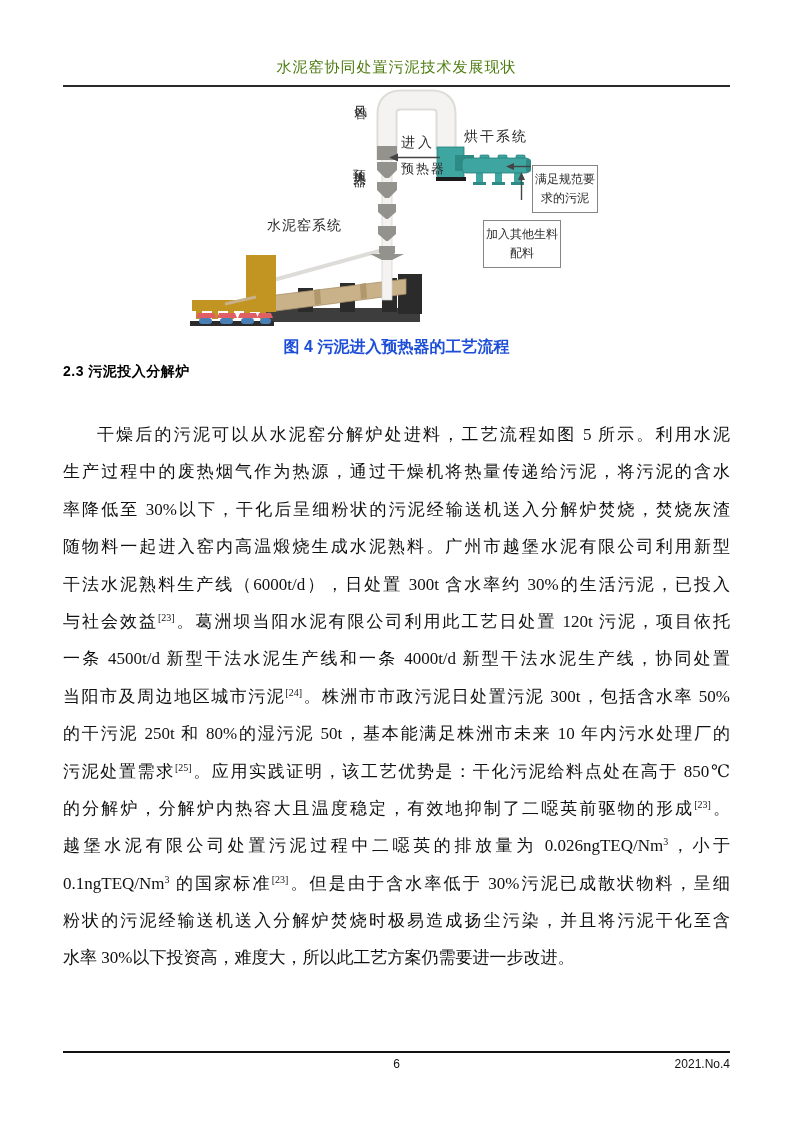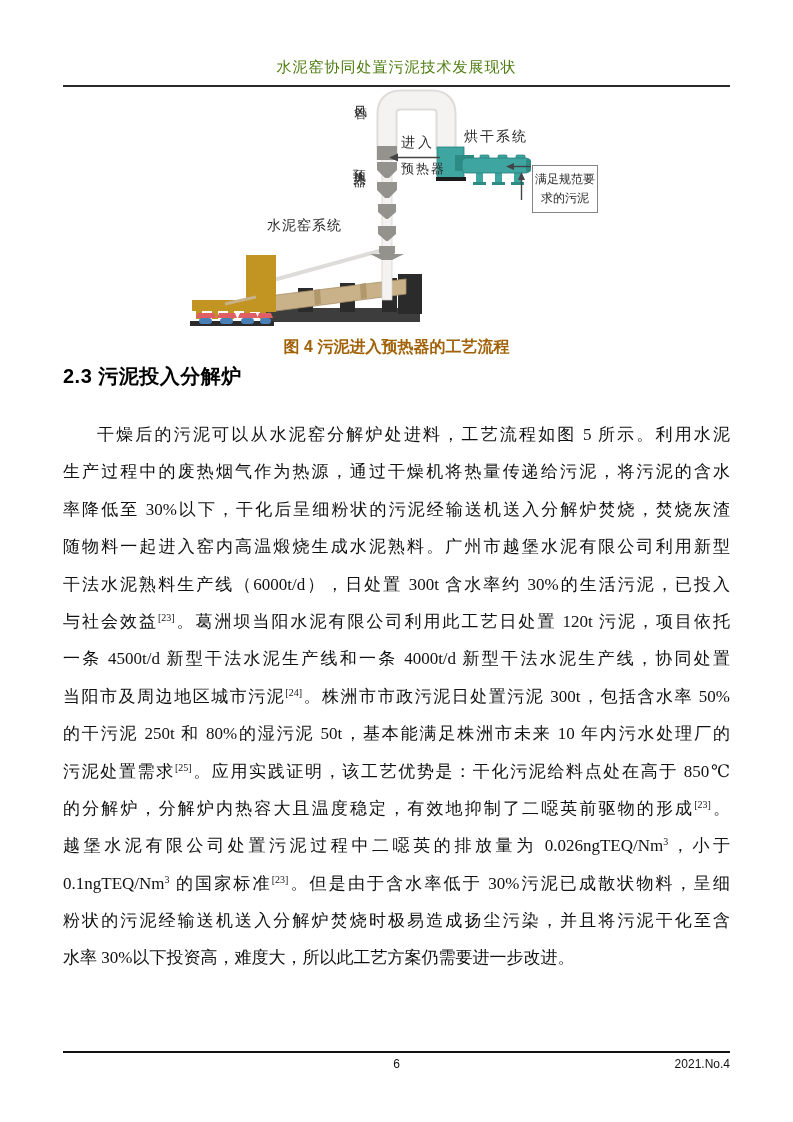--- a/index.html
+++ b/index.html
@@ -32,27 +32,27 @@
     position:absolute;border:1px solid #858585;background:#fff;
     font-size:12px;line-height:1.6;text-align:center;color:#2b2b2b;
     font-family:"Liberation Serif","DejaVu Serif",serif;
     margin-top:20px;
   }
   .box-qualified{left:532px;top:57px;width:62px;padding:4px 1px;}
   .box-material{left:483px;top:112px;width:74px;padding:4px 1px;}
   .figure-caption{
     position:absolute;top:337px;left:0;width:793px;text-align:center;
     font-family:"Liberation Sans","DejaVu Sans",sans-serif;
-    font-weight:bold;font-size:16px;color:#a16207;
+    font-weight:bold;font-size:16px;color:#1d4ed8;
   }
   
   .section-heading{
     position:absolute;top:363px;left:63px;margin:0;
     font-family:"Liberation Sans","DejaVu Sans",sans-serif;
-    font-weight:bold;font-size:20px;color:#000;letter-spacing:0.5px;
+    font-weight:bold;font-size:14px;color:#000;letter-spacing:0.5px;
   }
   
   .paragraph{position:absolute;top:416px;left:63px;width:667px;}
   .body-line{
     height:37.4px;line-height:37.4px;font-size:17px;color:#111;
     text-align:justify;text-align-last:justify;white-space:nowrap0;
   }
   .body-line:first-child{text-indent:2em;}
   .body-line:last-child{text-align-last:left;}
   .sup{font-size:10px;vertical-align:6px;line-height:0;}
@@ -163,20 +163,21 @@
       </g>
     </svg>
 
     <div class="diagram-label lbl-air-duct">风管</div>
     <div class="diagram-label lbl-enter">进入</div>
     <div class="diagram-label lbl-preheater-inline">预热器</div>
     <div class="diagram-label lbl-drying">烘干系统</div>
     <div class="diagram-label lbl-preheater-tower">预热器</div>
     <div class="diagram-label lbl-kiln-system">水泥窑系统</div>
     <div class="diagram-box box-qualified">满足规范要求的污泥</div>
+    <div class="diagram-box box-material">加入其他生料配料</div>
   </div>
 
   <div class="figure-caption">图 4 污泥进入预热器的工艺流程</div>
 
   <h2 class="section-heading">2.3 污泥投入分解炉</h2>
 
   <div class="paragraph">
       <div class="body-line"><span>干燥后的污泥可以从水泥窑分解炉处进料，工艺流程如图 5 所示。利用水泥</span></div>
       <div class="body-line"><span>生产过程中的废热烟气作为热源，通过干燥机将热量传递给污泥，将污泥的含水</span></div>
       <div class="body-line"><span>率降低至 30%以下，干化后呈细粉状的污泥经输送机送入分解炉焚烧，焚烧灰渣</span></div>

